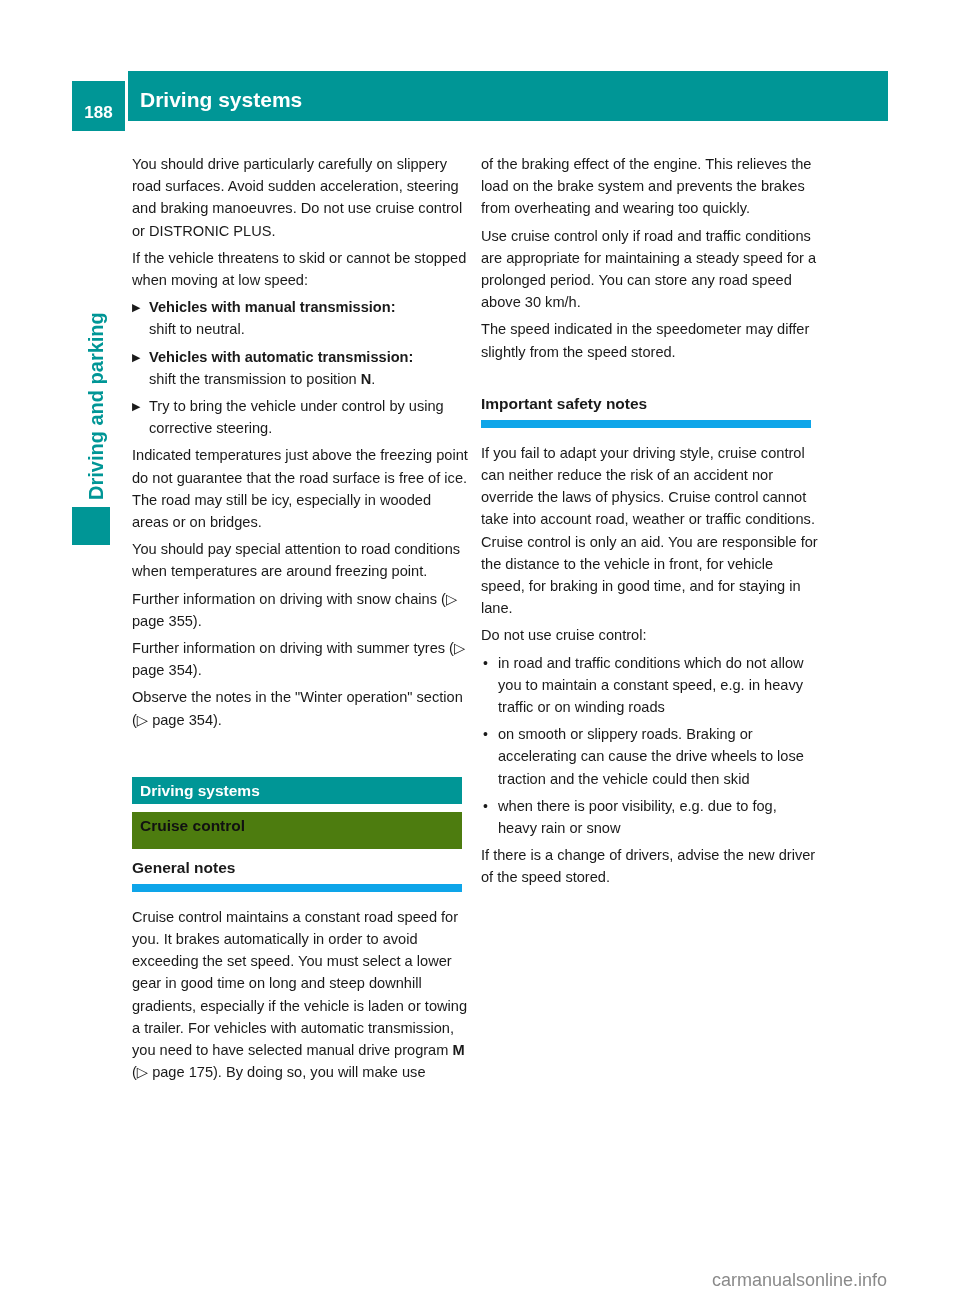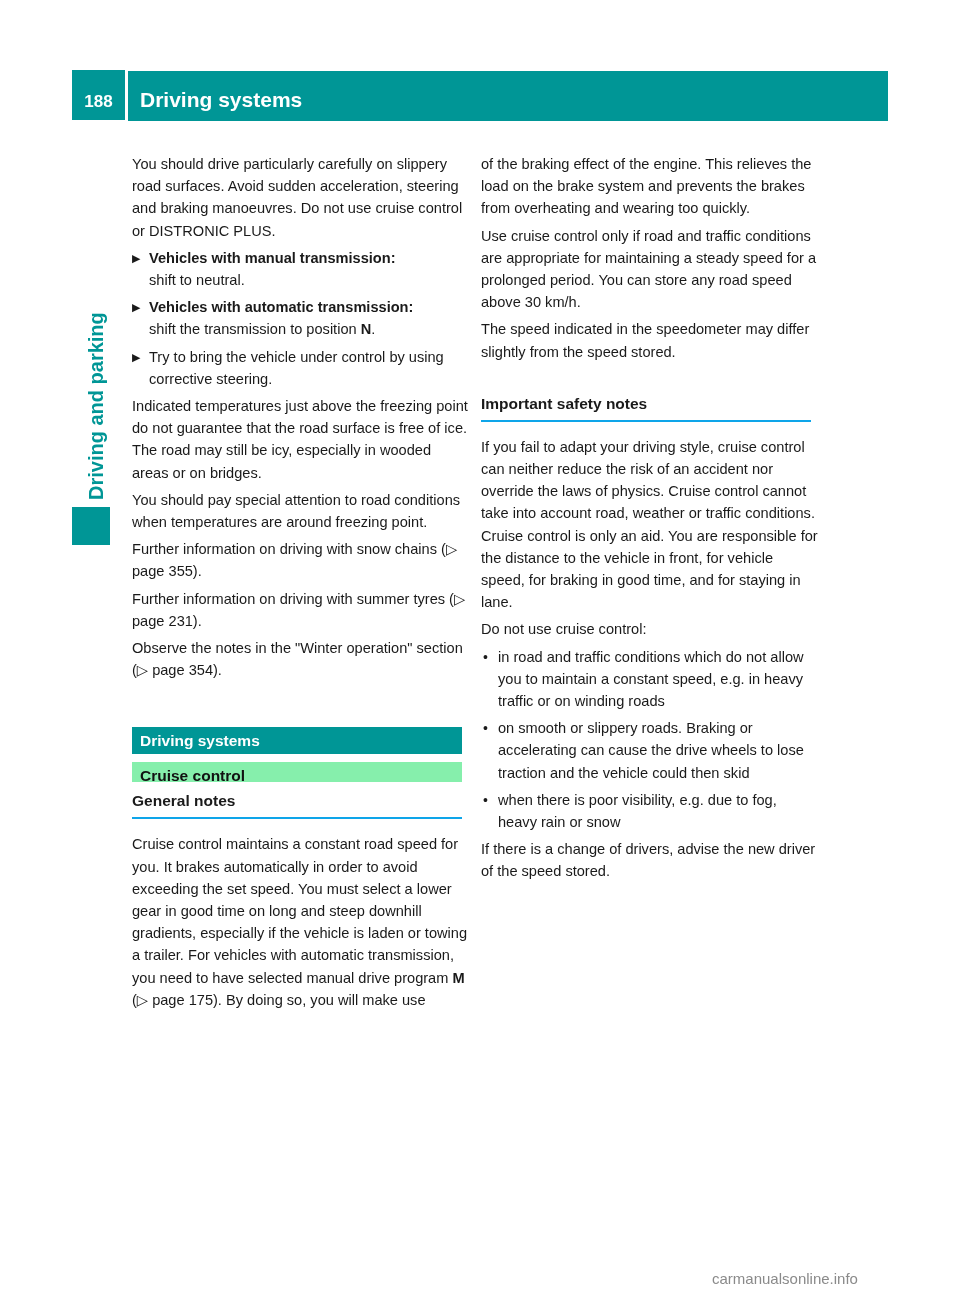--- a/index.html
+++ b/index.html
@@ -1,20 +1,20 @@
 <!DOCTYPE html>
 <html><head>
 <meta charset="utf-8">
 <style>
   * { box-sizing: border-box; margin: 0; padding: 0; }
   html, body { width: 960px; height: 1302px; background: #ffffff; overflow: hidden; }
   body { position: relative; font-family: "Liberation Sans", sans-serif; color: #1a1a1a; }
 
   .header-num {
-    position: absolute; left: 72px; top: 70px; width: 53px; height: 50px;
+    position: absolute; left: 72px; top: 81px; width: 53px; height: 50px;
     background: #009696; color: #fff; font-weight: bold; font-size: 17px;
     display: flex; align-items: flex-end; justify-content: center; padding-bottom: 8px;
   }
   .header-bar {
     position: absolute; left: 128px; top: 71px; width: 760px; height: 50px;
     background: #009696; color: #fff; font-weight: bold; font-size: 21px;
     display: flex; align-items: flex-end; padding-left: 12px; padding-bottom: 9px;
   }
   .side-label {
     position: absolute; left: 82px; top: 285px; width: 40px; height: 0;
@@ -38,66 +38,67 @@
   .step b { font-weight: bold; }
 
   .bullet { position: relative; padding-left: 17px; margin-bottom: 5px; }
   .bullet .dot { position: absolute; left: 2px; top: 0; font-size: 14px; }
 
   .sec-bar {
     width: 330px; height: 27px; background: #009696; color: #fff; font-weight: bold;
     font-size: 15.5px; line-height: 27px; padding-left: 8px; margin-top: 46px;
   }
   .subsec-bar {
-    width: 330px; height: 20px; background: #86efac; color: #111; font-weight: bold;
+    width: 330px; height: 37px; background: #4d7c0f; color: #111; font-weight: bold;
     font-size: 15.5px; line-height: 27px; padding-left: 8px; margin-top: 8px;
   }
   .h3 {
     width: 330px; font-weight: bold; font-size: 15.5px; line-height: 22px;
-    padding-top: 8px; padding-bottom: 5px; border-bottom: 2px solid #0ea5e9; margin-bottom: 14px;
+    padding-top: 8px; padding-bottom: 5px; border-bottom: 8px solid #0ea5e9; margin-bottom: 14px;
   }
   .h3-right { margin-top: 22px; }
 
   .watermark {
-    position: absolute; left: 712px; top: 1270px; color: #8a8a8a; font-size: 15px;
+    position: absolute; left: 712px; top: 1270px; color: #8a8a8a; font-size: 18px;
   }
 </style>
 </head>
 <body>
 
 <div class="header-num">188</div>
 <div class="header-bar">Driving systems</div>
 
 <div class="side-label">
   <span>Driving and parking</span>
 </div>
 <div class="side-block"></div>
 
 <div class="col col-left">
   <p>You should drive particularly carefully on slippery road surfaces. Avoid sudden acceleration, steering and braking manoeuvres. Do not use cruise control or DISTRONIC PLUS.</p>
+  <p>If the vehicle threatens to skid or cannot be stopped when moving at low speed:</p>
 
   <div class="step">
     <span class="tri">▶</span>
     <b>Vehicles with manual transmission:</b><br>
     <span>shift to neutral.</span>
   </div>
   <div class="step">
     <span class="tri">▶</span>
     <b>Vehicles with automatic transmission:</b><br>
     <span>shift the transmission to position </span><b>N</b><span>.</span>
   </div>
   <div class="step">
     <span class="tri">▶</span>
     <span>Try to bring the vehicle under control by using corrective steering.</span>
   </div>
 
   <p>Indicated temperatures just above the freezing point do not guarantee that the road surface is free of ice. The road may still be icy, especially in wooded areas or on bridges.</p>
   <p>You should pay special attention to road conditions when temperatures are around freezing point.</p>
   <p>Further information on driving with snow chains (▷ page 355).</p>
-  <p>Further information on driving with summer tyres (▷ page 231).</p>
+  <p>Further information on driving with summer tyres (▷ page 354).</p>
   <p>Observe the notes in the "Winter operation" section (▷ page 354).</p>
 
   <div class="sec-bar">Driving systems</div>
   <div class="subsec-bar">Cruise control</div>
   <div class="h3">General notes</div>
 
   <p><span>Cruise control maintains a constant road speed for you. It brakes automatically in order to avoid exceeding the set speed. You must select a lower gear in good time on long and steep downhill gradients, especially if the vehicle is laden or towing a trailer. For vehicles with automatic transmission, you need to have selected manual drive program </span><b>M</b><span> (▷ page 175). By doing so, you will make use</span></p>
 </div>
 
 <div class="col col-right">

